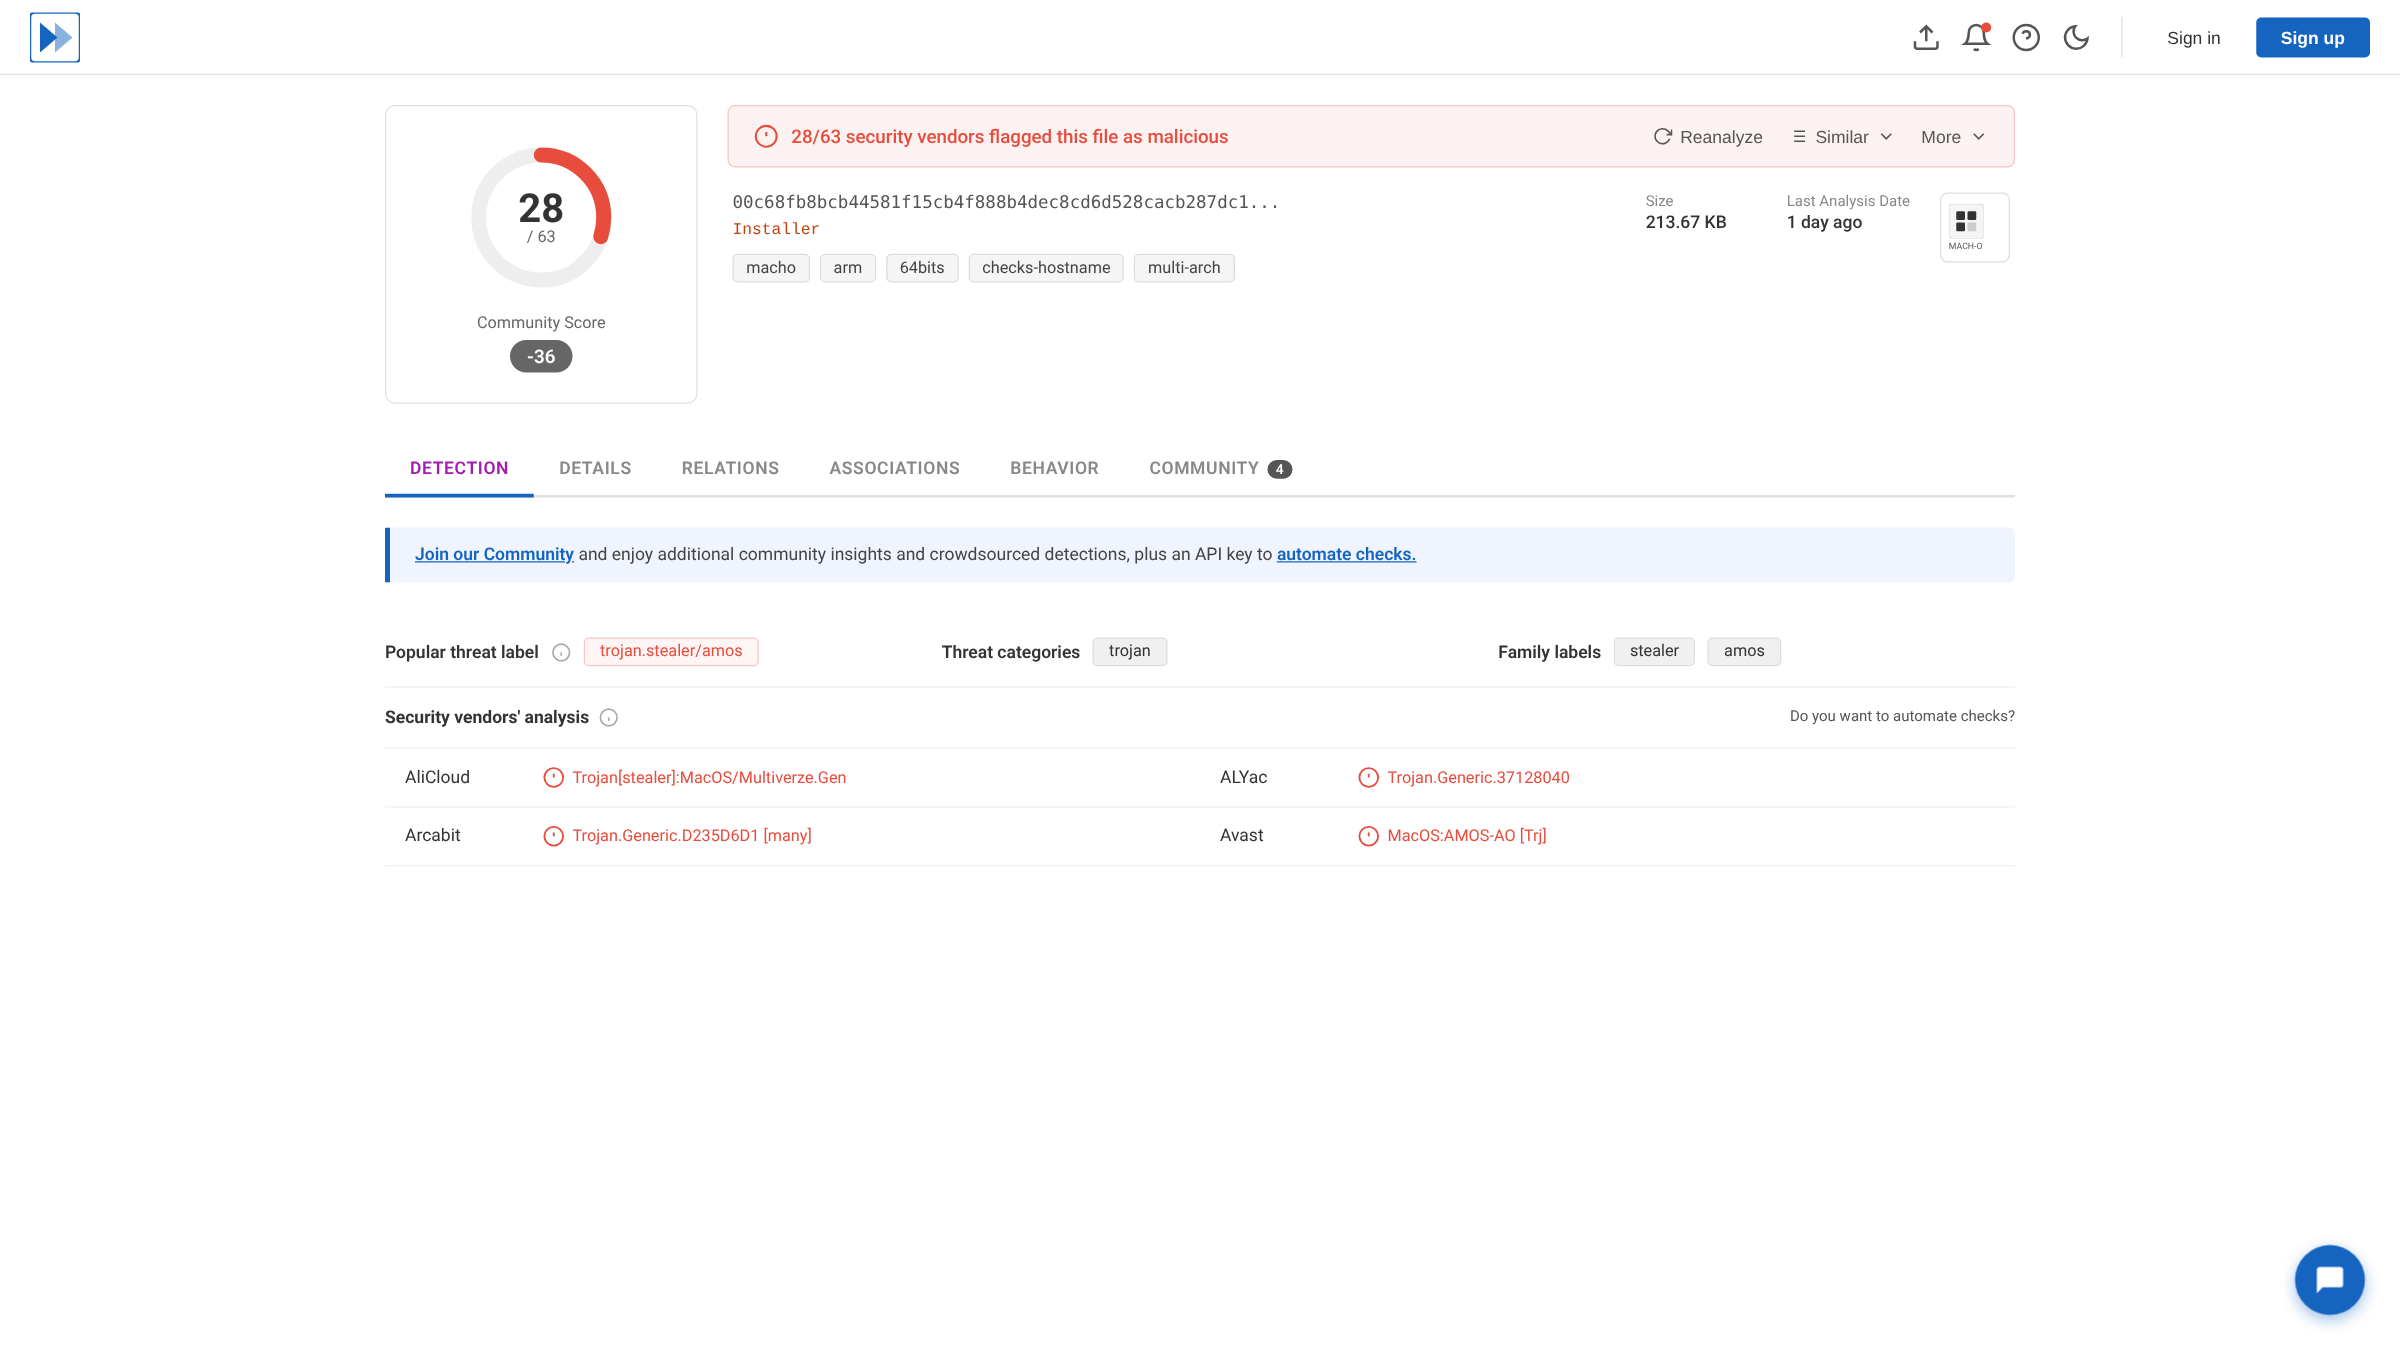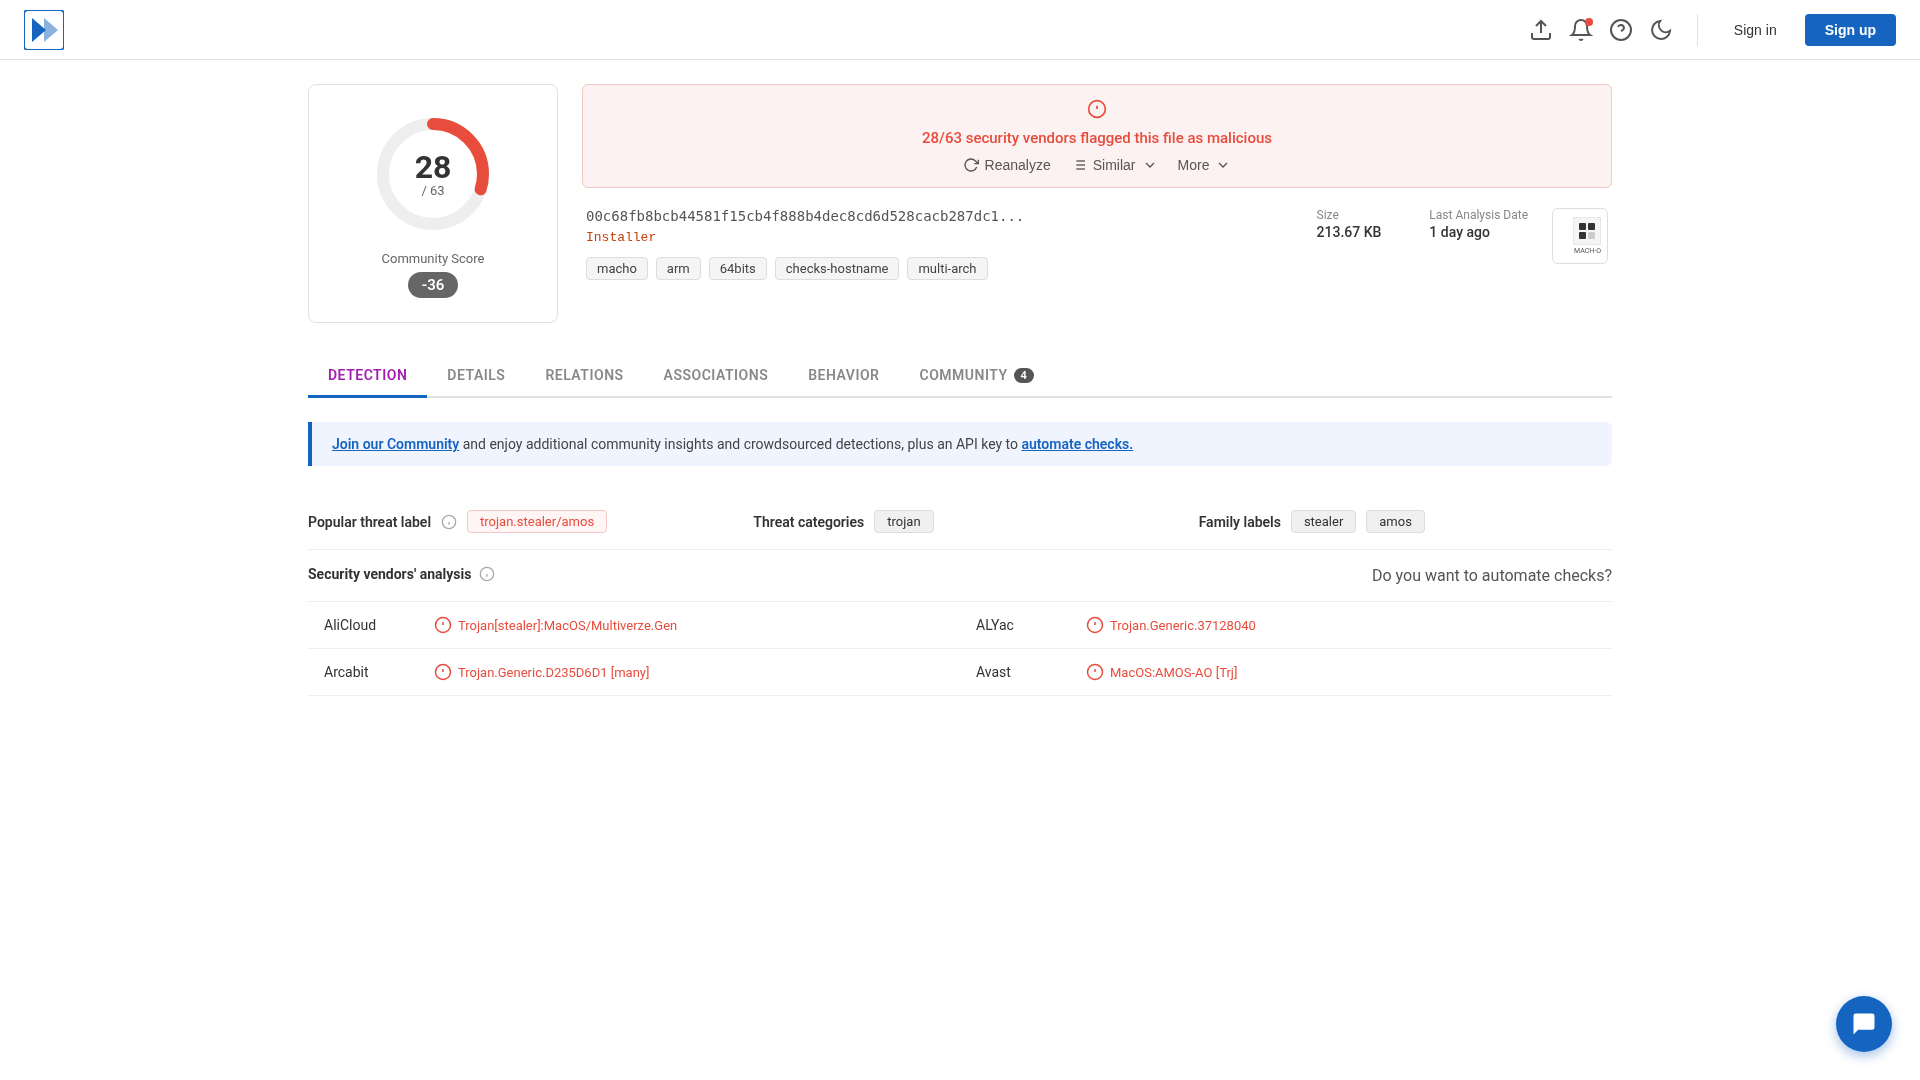--- a/index.html
+++ b/index.html
@@ -31,38 +31,38 @@
     .gauge-bg { fill: none; stroke: #eee; stroke-width: 12; }
     .gauge-fill { fill: none; stroke: #e74c3c; stroke-width: 12; stroke-linecap: round; stroke-dasharray: 251; stroke-dashoffset: 150; }
     .gauge-center { position: absolute; top: 50%; left: 50%; transform: translate(-50%, -50%); text-align: center; }
     .gauge-number { font-size: 32px; font-weight: 700; color: #333; line-height: 1; }
     .gauge-total { font-size: 13px; color: #666; }
     .community-score-label { font-size: 13px; color: #666; text-align: center; margin-bottom: 6px; }
     .community-score-badge { background: #666; color: #fff; border-radius: 20px; padding: 4px 14px; font-size: 15px; font-weight: 600; }
 
     
     .detection-info { flex: 1; }
-    .alert-banner { background: #fdf2f2; border: 1px solid #f5c6c6; border-radius: 6px; padding: 14px 20px; display: flex; align-items: center; gap: 10px; margin-bottom: 20px; flex-direction: column; }
+    .alert-banner { background: #fdf2f2; border: 1px solid #f5c6c6; border-radius: 6px; padding: 14px 20px; display: flex; align-items: center; gap: 10px; margin-bottom: 20px; }
     .alert-text { color: #e74c3c; font-size: 15px; font-weight: 500; flex: 1; }
     .alert-actions { display: flex; align-items: center; gap: 20px; }
     .action-btn { display: flex; align-items: center; gap: 6px; background: none; border: none; cursor: pointer; font-size: 14px; color: #555; font-weight: 500; }
     .action-btn svg { width: 16px; height: 16px; }
 
     
     .file-info { padding: 0 4px; }
     .file-hash { font-size: 14px; color: #555; margin-bottom: 6px; font-family: monospace; }
     .file-type { font-size: 13px; color: #c2410c; margin-bottom: 12px; font-family: Liberation Mono, monospace; }
     .file-tags { display: flex; flex-wrap: wrap; gap: 8px; }
     .file-tag { background: #f5f5f5; border: 1px solid #ddd; border-radius: 4px; padding: 3px 10px; font-size: 13px; color: #444; }
     .file-meta { display: flex; gap: 48px; margin-bottom: 16px; }
     .meta-item { }
     .meta-label { font-size: 12px; color: #888; margin-bottom: 2px; }
     .meta-value { font-size: 14px; color: #333; font-weight: 500; }
     .file-header-row { display: flex; align-items: flex-start; gap: 24px; margin-bottom: 16px; }
-    .file-icon { border: 1px solid #ddd; border-radius: 6px; padding: 6px; display: flex; flex-direction: column; align-items: flex-end; justify-content: center; width: 56px; height: 56px; }
+    .file-icon { border: 1px solid #ddd; border-radius: 6px; padding: 6px; display: flex; flex-direction: column; align-items: flex-start; justify-content: center; width: 56px; height: 56px; }
     .file-icon-label { font-size: 7px; color: #555; margin-top: 2px; }
 
     
     .tabs { display: flex; border-bottom: 2px solid #e0e0e0; margin-bottom: 24px; gap: 0; }
     .tab { padding: 12px 20px; font-size: 14px; font-weight: 600; color: #888; cursor: pointer; border-bottom: 3px solid transparent; margin-bottom: -2px; letter-spacing: 0.5px; display: flex; align-items: center; gap: 6px; }
     .tab.active { color: #a21caf; border-bottom-color: #1565c0; }
     .tab-badge { background: #555; color: #fff; border-radius: 10px; padding: 1px 7px; font-size: 11px; }
 
     
     .community-banner { background: #f0f4ff; border-left: 4px solid #1565c0; border-radius: 0 6px 6px 0; padding: 14px 20px; margin-bottom: 28px; font-size: 14px; color: #444; }
@@ -71,21 +71,21 @@
     
     .threat-info-row { display: flex; align-items: center; padding: 16px 0; border-bottom: 1px solid #eee; gap: 32px; }
     .threat-section { display: flex; align-items: center; gap: 10px; flex: 1; }
     .threat-label { font-size: 14px; font-weight: 600; color: #333; white-space: nowrap; }
     .threat-tag { background: #f0f0f0; border: 1px solid #ddd; border-radius: 4px; padding: 3px 12px; font-size: 13px; color: #333; }
     .threat-tag-red { color: #e74c3c; background: #fff5f5; border-color: #f5c6c6; }
 
     
     .vendors-header { display: flex; align-items: flex-start; padding: 16px 0; border-bottom: 1px solid #eee; margin-bottom: 0; }
     .vendors-title { font-size: 14px; font-weight: 700; color: #333; flex: 1; display: flex; align-items: center; gap: 8px; }
-    .automate-link { font-size: 16px; color: #555; margin-left: auto; }
+    .automate-link { font-size: 12px; color: #555; margin-left: auto; }
 
     
     .vendor-row { display: grid; grid-template-columns: 1fr 1fr; border-bottom: 1px solid #f0f0f0; }
     .vendor-cell { display: flex; align-items: center; gap: 10px; padding: 14px 16px; }
     .vendor-name { font-size: 14px; color: #333; min-width: 100px; }
     .vendor-detection { font-size: 13px; color: #e74c3c; display: flex; align-items: center; gap: 6px; }
     .alert-circle { width: 18px; height: 18px; min-width: 18px; }
 
     
     .chat-btn { position: fixed; bottom: 28px; right: 28px; width: 56px; height: 56px; background: #1565c0; border-radius: 50%; display: flex; align-items: center; justify-content: center; cursor: pointer; box-shadow: 0 4px 12px rgba(21,101,192,0.4); }

